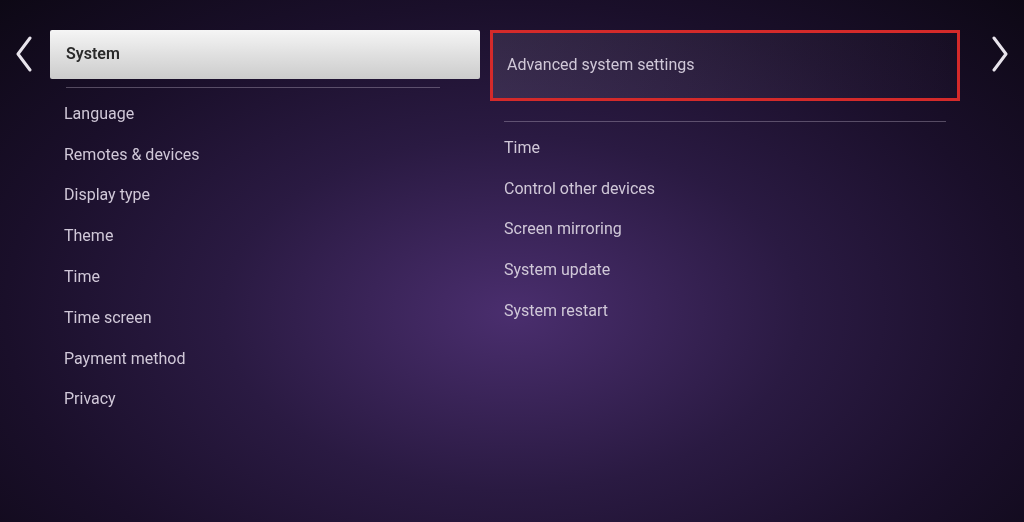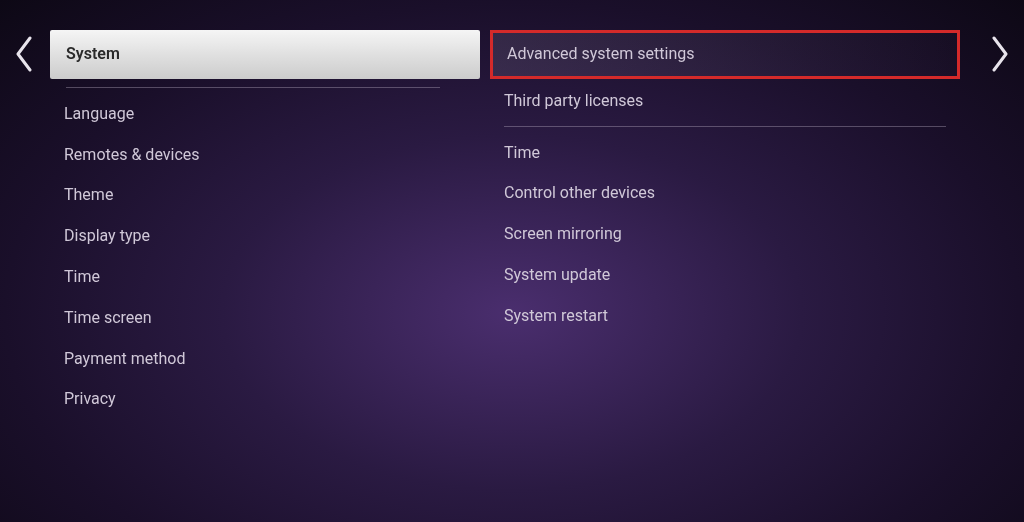--- a/index.html
+++ b/index.html
@@ -58,22 +58,22 @@
       background: linear-gradient(to bottom, #f5f5f5 0%, #e0e0e0 50%, #cccccc 100%);
       color: #2a2a2a;
       font-weight: 600;
       border-radius: 2px;
       padding: 14px 16px;
       margin-bottom: 4px;
     }
     .menu-item.highlighted {
       border: 3px solid #d42a2a;
       background: linear-gradient(to right, rgba(180,170,200,0.15) 0%, rgba(60,40,80,0.1) 100%);
-      padding: 11px 14px;
-      margin-bottom: 2px;
+      padding: 22px 14px;
+      margin-bottom: 16px;
     }
     .divider {
       height: 1px;
       background: rgba(200,190,210,0.35);
       margin: 4px 14px 6px 14px;
     }
     .divider-left {
       margin-left: 16px;
       margin-right: 40px;
     }
@@ -94,34 +94,33 @@
 
 <div class="container">
 
   <div class="col col-left">
     <div class="menu-item selected">
       <span>System</span>
     </div>
     <div class="divider divider-left"></div>
     <div class="menu-item"><span>Language</span></div>
     <div class="menu-item"><span>Remotes &amp; devices</span></div>
+    <div class="menu-item"><span>Display type</span></div>
     <div class="menu-item"><span>Theme</span></div>
-    <div class="menu-item"><span>Display type</span></div>
     <div class="menu-item"><span>Time</span></div>
     <div class="menu-item"><span>Time screen</span></div>
     <div class="menu-item"><span>Payment method</span></div>
     <div class="menu-item"><span>Privacy</span></div>
 
   </div>
 
   <div class="col col-right">
     <div class="menu-item highlighted">
       <span>Advanced system settings</span>
     </div>
-    <div class="menu-item"><span>Third party licenses</span></div>
     <div class="divider"></div>
     <div class="menu-item"><span>Time</span></div>
     <div class="menu-item"><span>Control other devices</span></div>
     <div class="menu-item"><span>Screen mirroring</span></div>
     <div class="menu-item"><span>System update</span></div>
     <div class="menu-item"><span>System restart</span></div>
 
   </div>
 
 </div>

